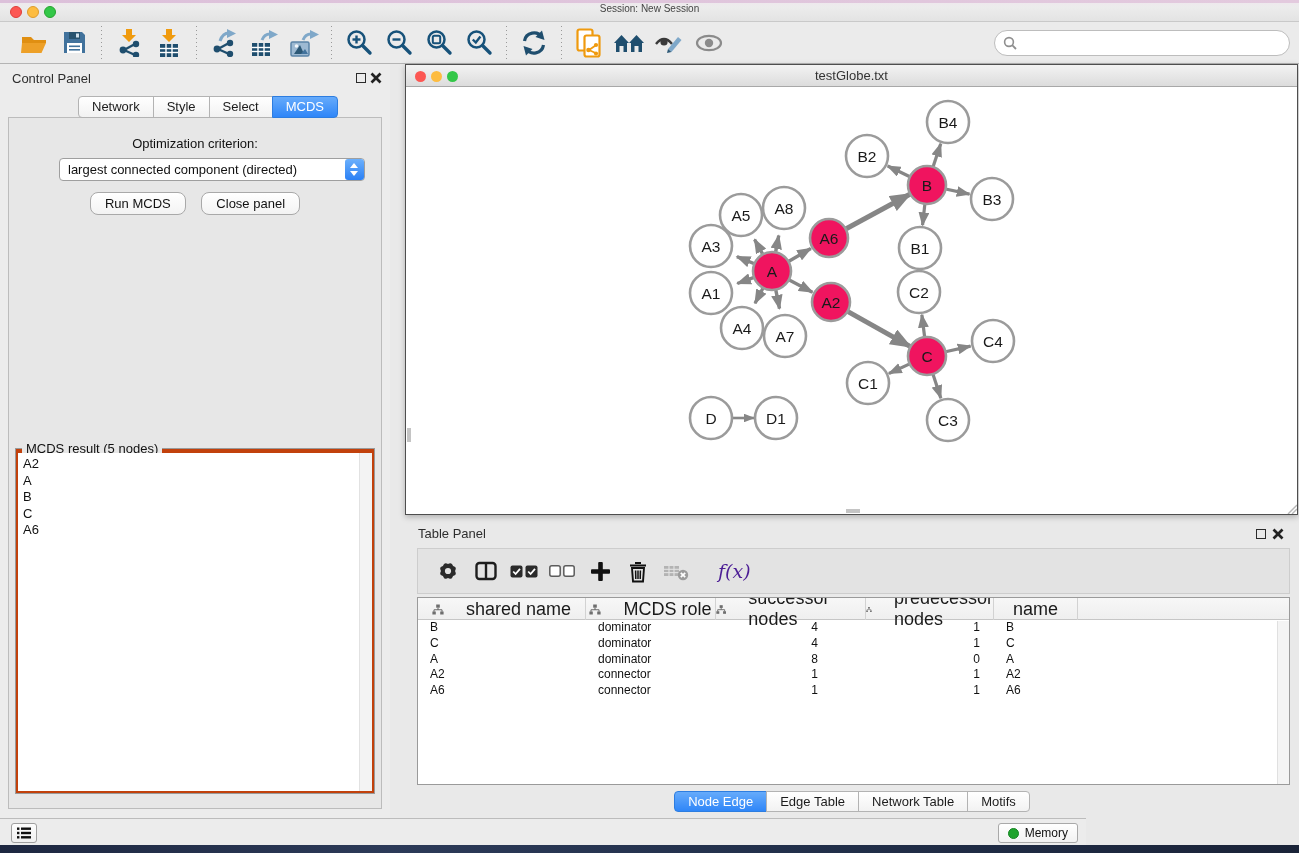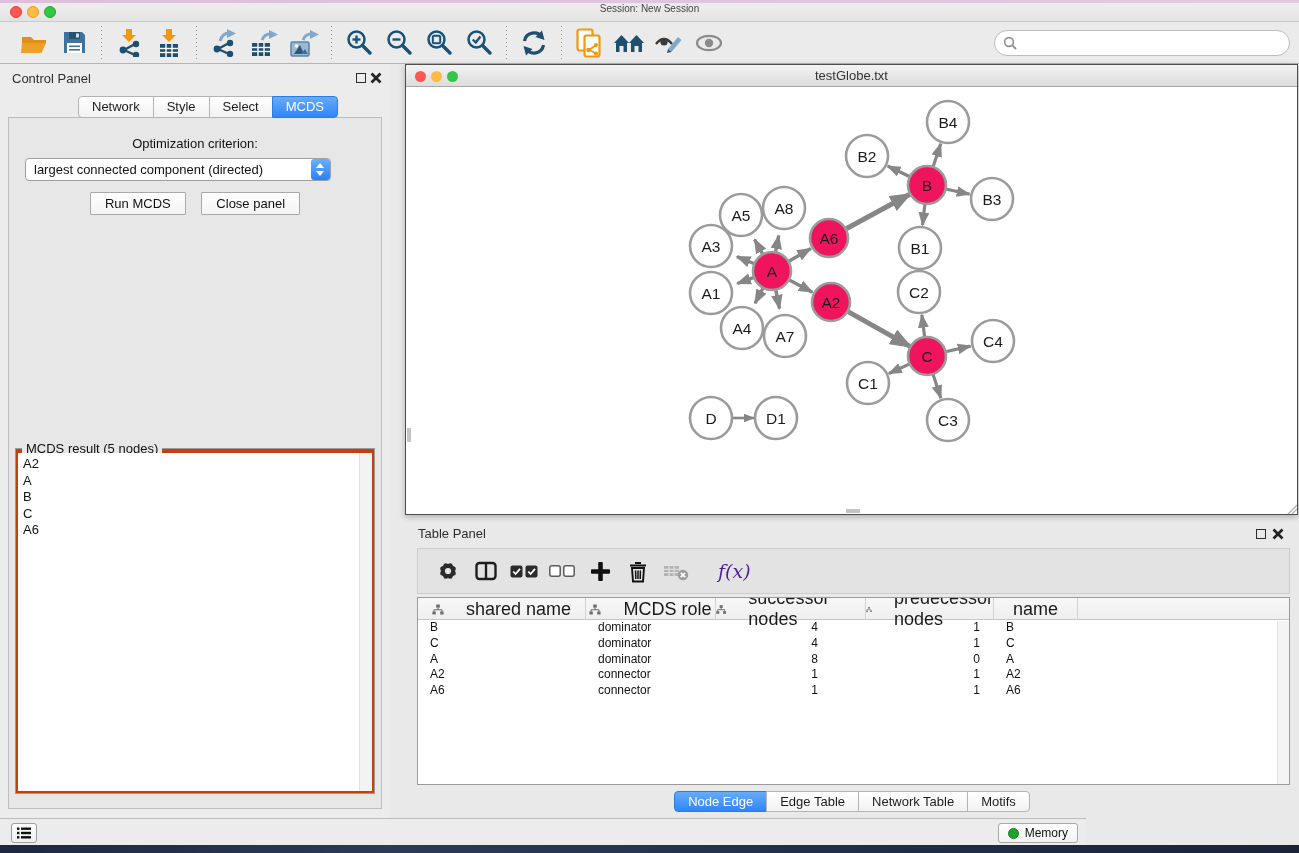--- a/index.html
+++ b/index.html
@@ -48,34 +48,34 @@
   .seg { height:22px; padding:0 13px; background:linear-gradient(#ffffff,#f2f2f2);
     border:1px solid #b3b3b3; margin-left:-1px; font-size:13px; line-height:20px;
     color:#1c1c1c; }
   .seg:first-child { border-radius:4px 0 0 4px; margin-left:0; }
   .seg:last-child  { border-radius:0 4px 4px 0; }
   .seg.active { background:linear-gradient(#66abfb,#2f86f8); border-color:#2d7de0;
     color:#fff; }
   .cp-content { position:absolute; left:8px; top:53px; width:374px; height:692px;
     background:#e7e7e7; border:1px solid #bcbcbc; }
   .opt-label { margin-top:18px; text-align:center; font-size:13px; color:#111; }
-  .combo { position:absolute; left:16px; top:40px; width:306px; height:23px;
+  .combo { position:absolute; left:50px; top:40px; width:306px; height:23px;
     background:#fff; border:1px solid #9f9f9f; border-radius:4px; display:flex; }
   .combo .combo-value { flex:1; line-height:21px; padding-left:8px; font-size:13px;
     color:#111; white-space:nowrap; overflow:hidden; }
   .combo .stepper { width:19px; height:21px; border-radius:3px;
     background:linear-gradient(#6cb0fc,#2a80f5); margin:0; position:relative; }
   .stepper .up, .stepper .down { position:absolute; left:5px; width:0; height:0;
     border-left:4.5px solid transparent; border-right:4.5px solid transparent; }
   .stepper .up   { top:4px;  border-bottom:5px solid #fff; }
   .stepper .down { bottom:4px; border-top:5px solid #fff; }
   .btn-row { position:absolute; left:0; top:74px; width:100%; text-align:center; }
   .pushbtn { display:inline-block; height:23px; line-height:21px; padding:0 14px;
     background:linear-gradient(#ffffff,#f3f3f3); border:1px solid #a9a9a9;
-    border-radius:1px; font-size:13px; color:#111; margin:0 6px; }
+    border-radius:8px; font-size:13px; color:#111; margin:0 6px; }
   .result-box { position:absolute; left:6px; top:330px; width:360px; height:346px;
     border:1px solid #9a9a9a; background:#c2410c; }
   .result-legend { position:absolute; left:6px; top:-8px; background:#e7e7e7;
     padding:0 4px; font-size:13px; color:#111; }
   .result-list { position:absolute; left:2px; top:4px; right:2px; bottom:2px;
     background:#fff; font-size:13px; color:#111; padding:3px 0 0 5px; overflow:hidden; }
   .result-scroll { position:absolute; top:4px; right:2px; width:13px; bottom:2px;
     background:#f3f3f3; border-left:1px solid #e2e2e2; }
   .result-item { line-height:16.5px; }
   

